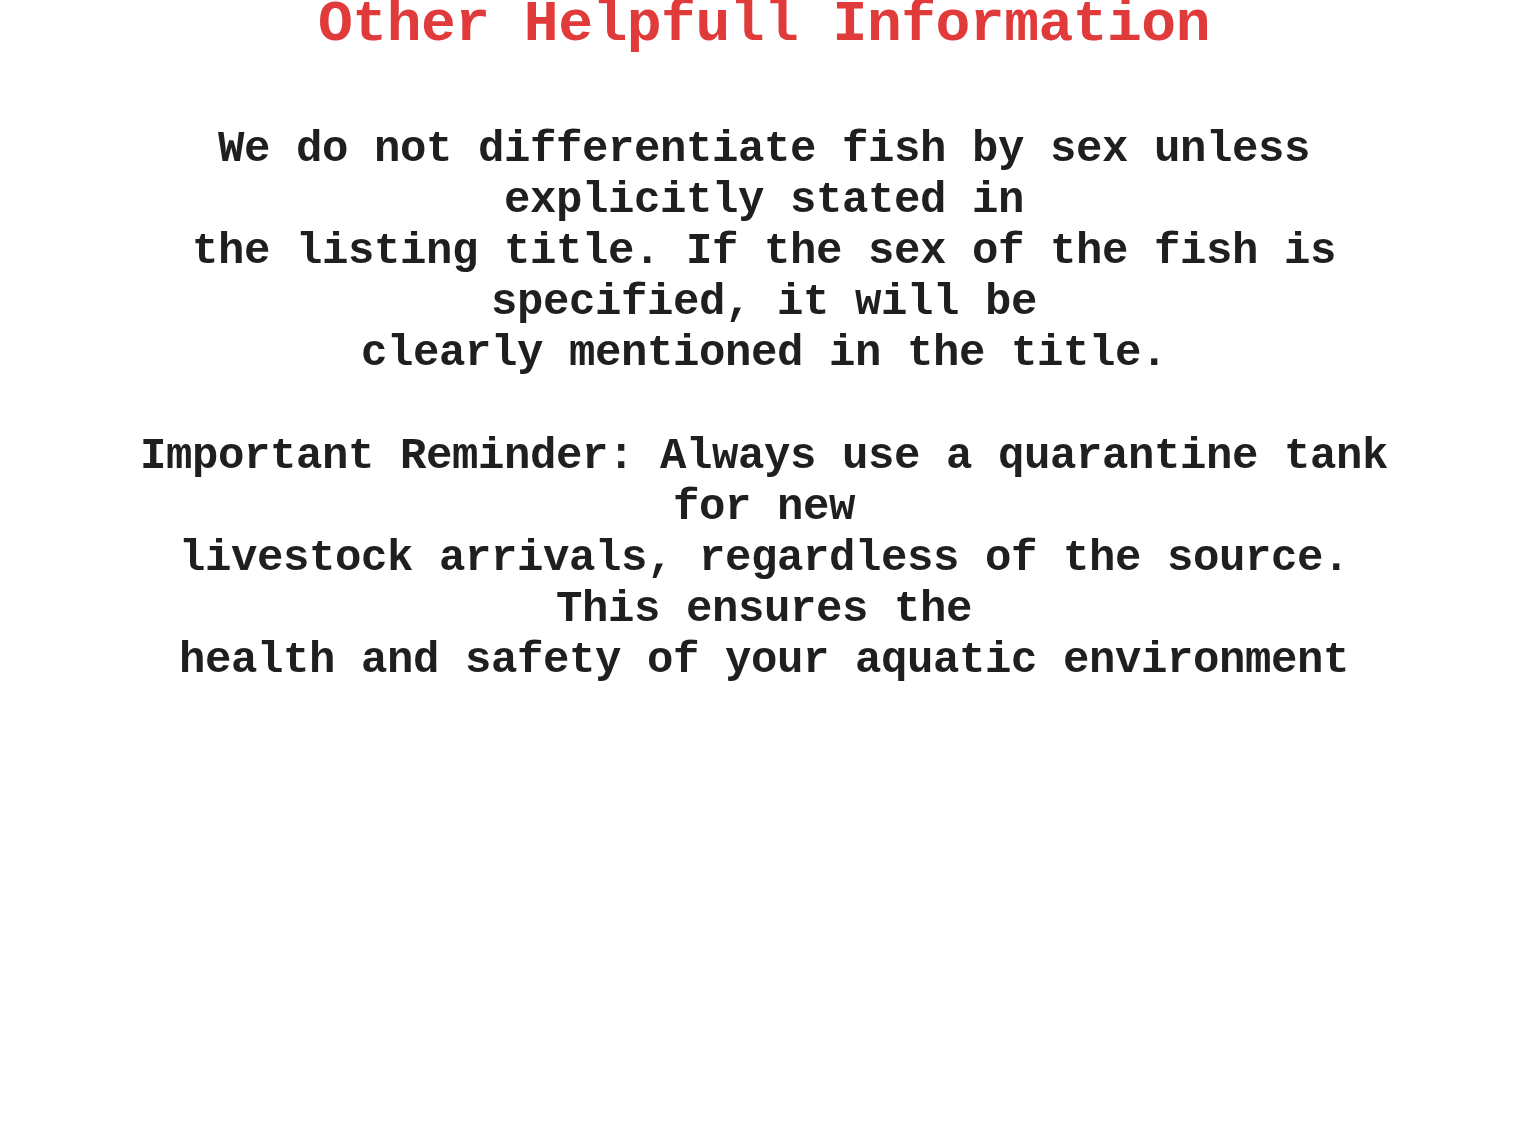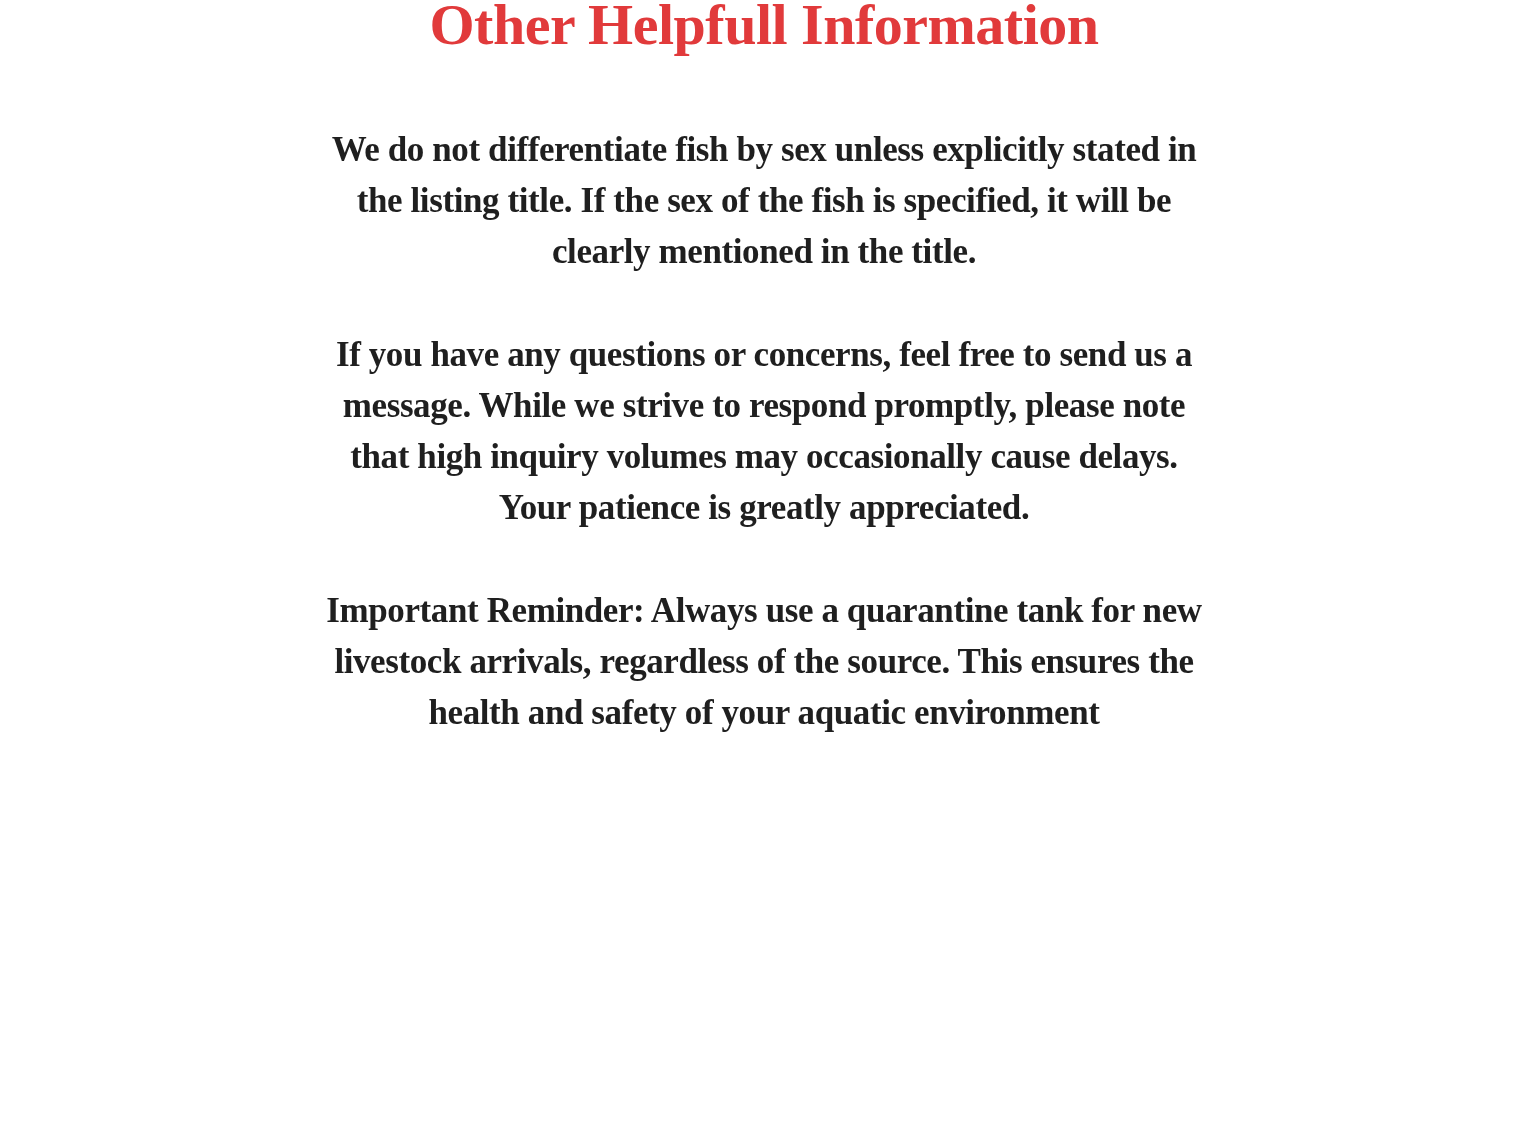--- a/index.html
+++ b/index.html
@@ -7,39 +7,39 @@
     padding: 0;
     background: #ffffff;
   }
   .page {
     position: relative;
     width: 1528px;
     height: 1146px;
     margin: 0 auto;
     background: #ffffff;
     overflow: hidden;
-    font-family: Liberation Serif, serif;
+    font-family: Liberation Mono, monospace;
   }
   .doc {
     width: 100%;
     text-align: center;
   }
   .doc-title {
     margin: -6px 0 0 0;
     font-size: 58px;
     line-height: 62px;
     font-weight: 700;
     letter-spacing: -0.5px;
     color: #e13a3b;
     white-space: nowrap;
   }
   .doc-paragraph {
     margin: 52px auto;
     width: 1280px;
-    font-size: 35px;
+    font-size: 44px;
     line-height: 51px;
     font-weight: 700;
     letter-spacing: -0.4px;
     color: #1f1f1f;
     white-space: pre-line; 
   }
   .doc-paragraph:first-of-type {
     margin-top: 68px;
   }
   .doc-paragraph:last-of-type {
@@ -51,23 +51,19 @@
 
 <div class="page">
   <div class="doc">
     <h1 class="doc-title">Other Helpfull Information</h1>
 
     <p class="doc-paragraph">We do not differentiate fish by sex unless explicitly stated in
 the listing title. If the sex of the fish is specified, it will be
 clearly mentioned in the title.</p>
 
 
-    <p class="doc-paragraph">If you have any questions or concerns, feel free to send us a
-message. While we strive to respond promptly, please note
-that high inquiry volumes may occasionally cause delays.
-Your patience is greatly appreciated.</p>
 
 
     <p class="doc-paragraph">Important Reminder: Always use a quarantine tank for new
 livestock arrivals, regardless of the source. This ensures the
 health and safety of your aquatic environment</p>
   </div>
 </div>
 
 </body></html>

